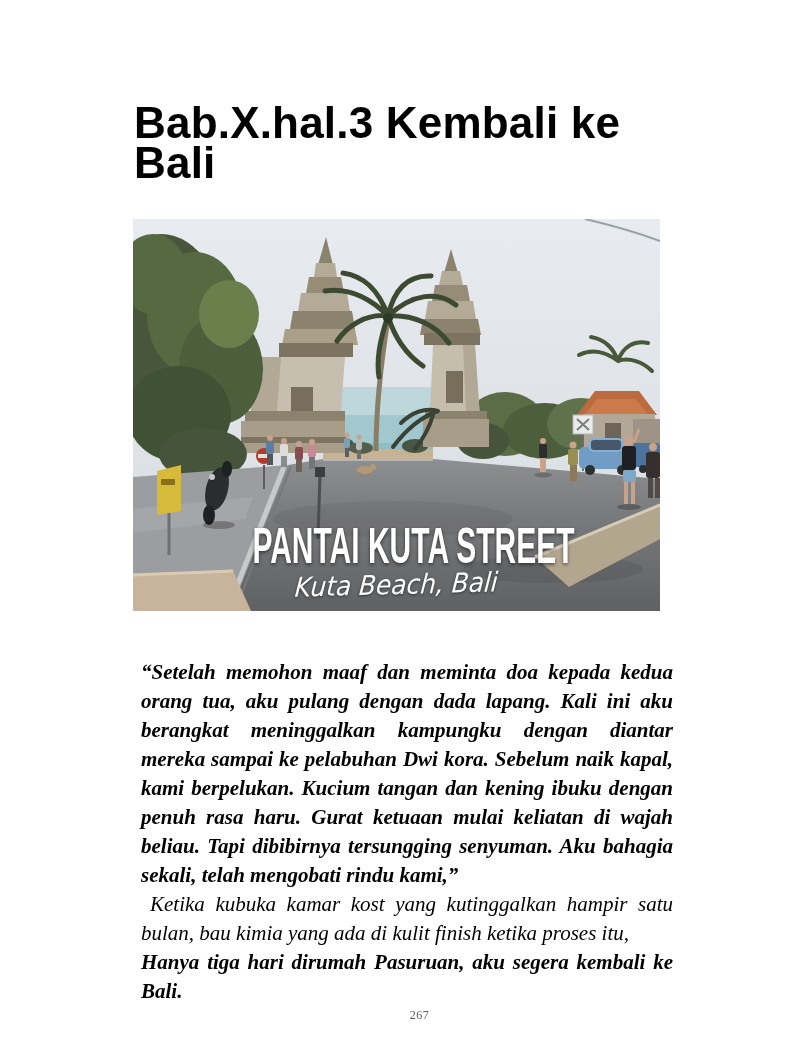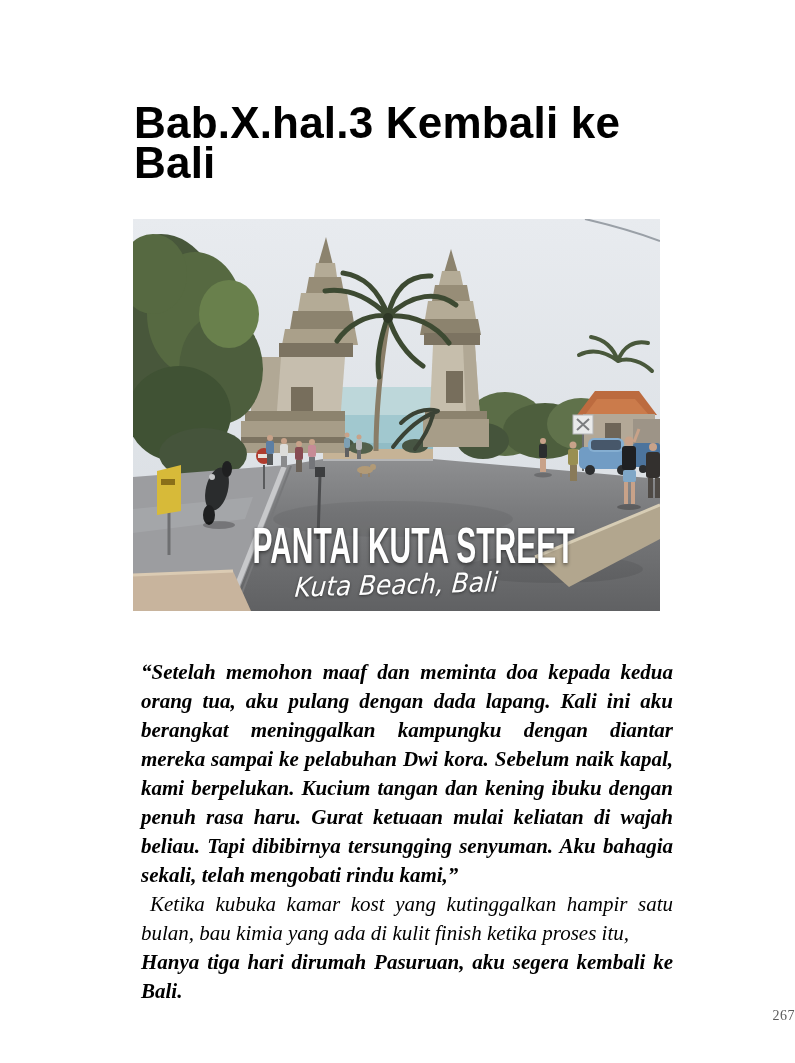--- a/index.html
+++ b/index.html
@@ -39,22 +39,22 @@
   .body-block{
     position:absolute;left:141px;top:626px;width:532px;margin-top:32px;
   }
   .para{
     margin:0;font-size:21px;line-height:29px;text-align:justify;
     font-style:italic;font-weight:700;
     font-family:"Liberation Serif", serif;
   }
   .para.light{font-weight:400;text-indent:9px;}
   .page-number{
-    position:absolute;left:0;right:0;top:1008px;text-align:right;
-    font-size:14px;color:#5a5a5a;letter-spacing:.5px;padding-left:44px;
+    position:absolute;left:0;right:0;top:1008px;text-align:center;
+    font-size:12px;color:#5a5a5a;letter-spacing:.5px;padding-left:44px;
   }
 </style>
 </head>
 <body>
 
 <div class="page">
 
   <h1 class="title">Bab.X.hal.3 Kembali ke Bali</h1>
 
   <figure class="photo">

